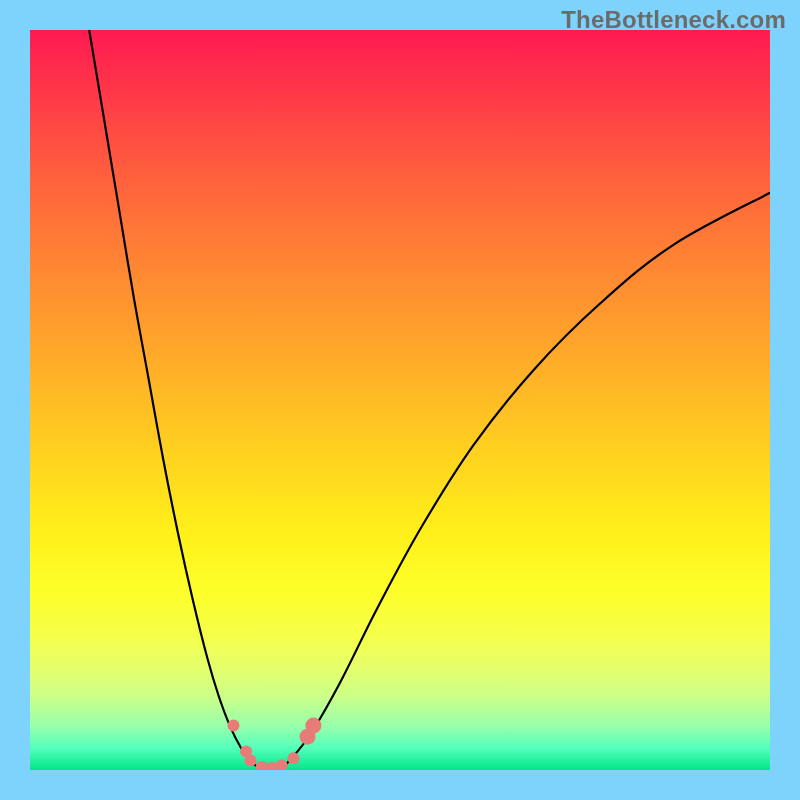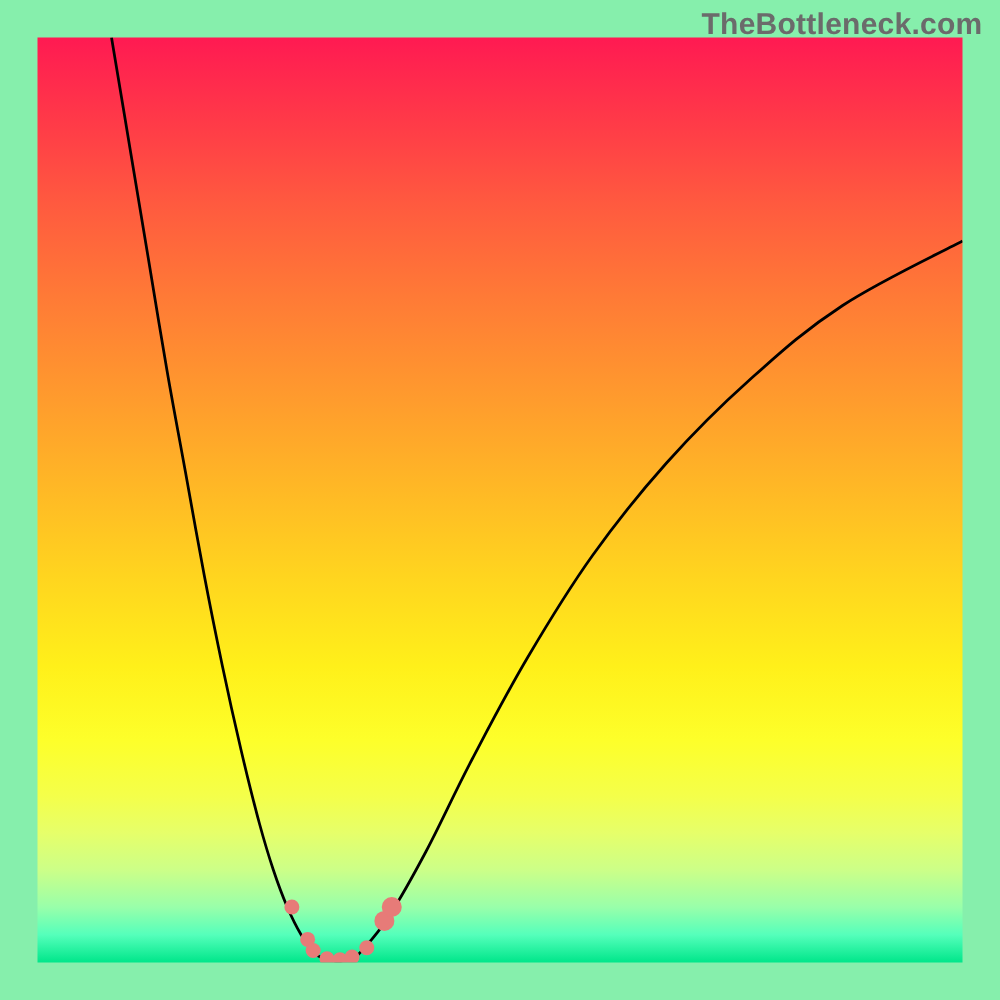--- a/index.html
+++ b/index.html
@@ -6,21 +6,21 @@
     margin: 0;
     padding: 0;
     width: 800px;
     height: 800px;
     overflow: hidden;
   }
   .stage {
     position: relative;
     width: 800px;
     height: 800px;
-    background: #86efac;
+    background: #7dd3fc;
   }
   .plot {
     position: absolute;
     left: 30px;
     top: 30px;
     width: 740px;
     height: 740px;
     background: linear-gradient(to bottom,
       #ff1a52 0%,
       #ff3649 8%,

